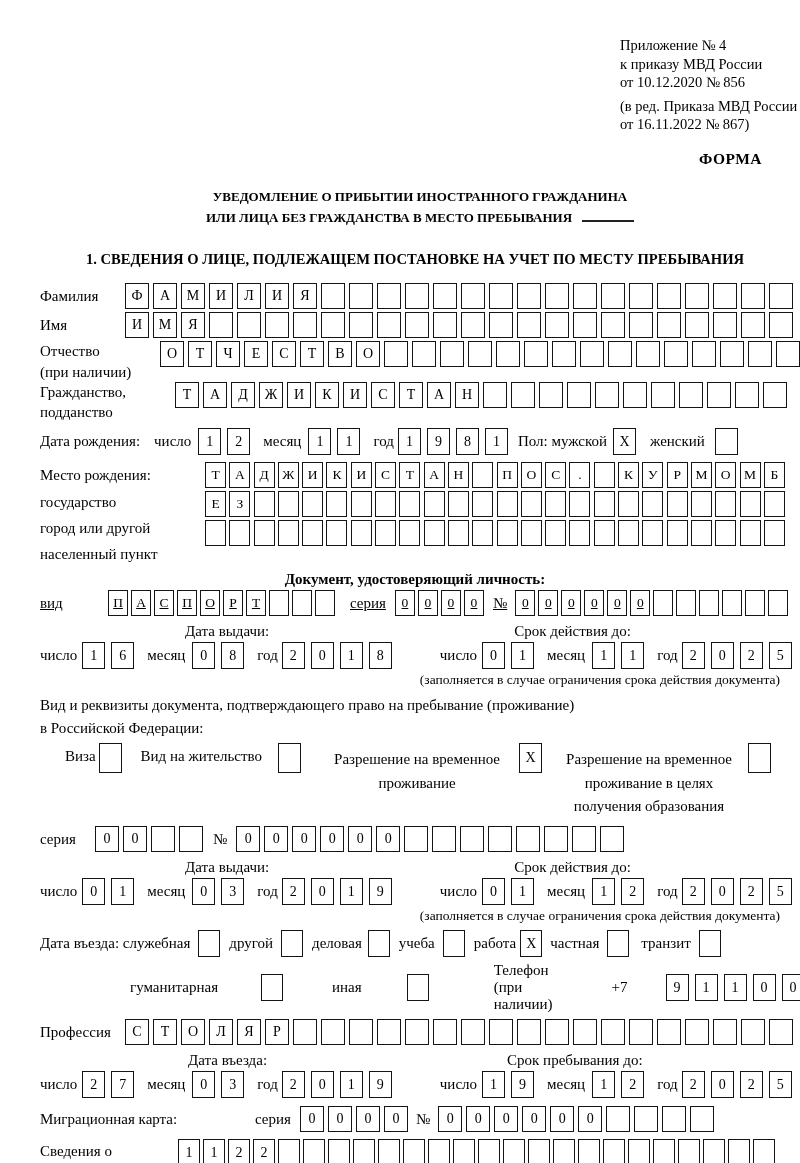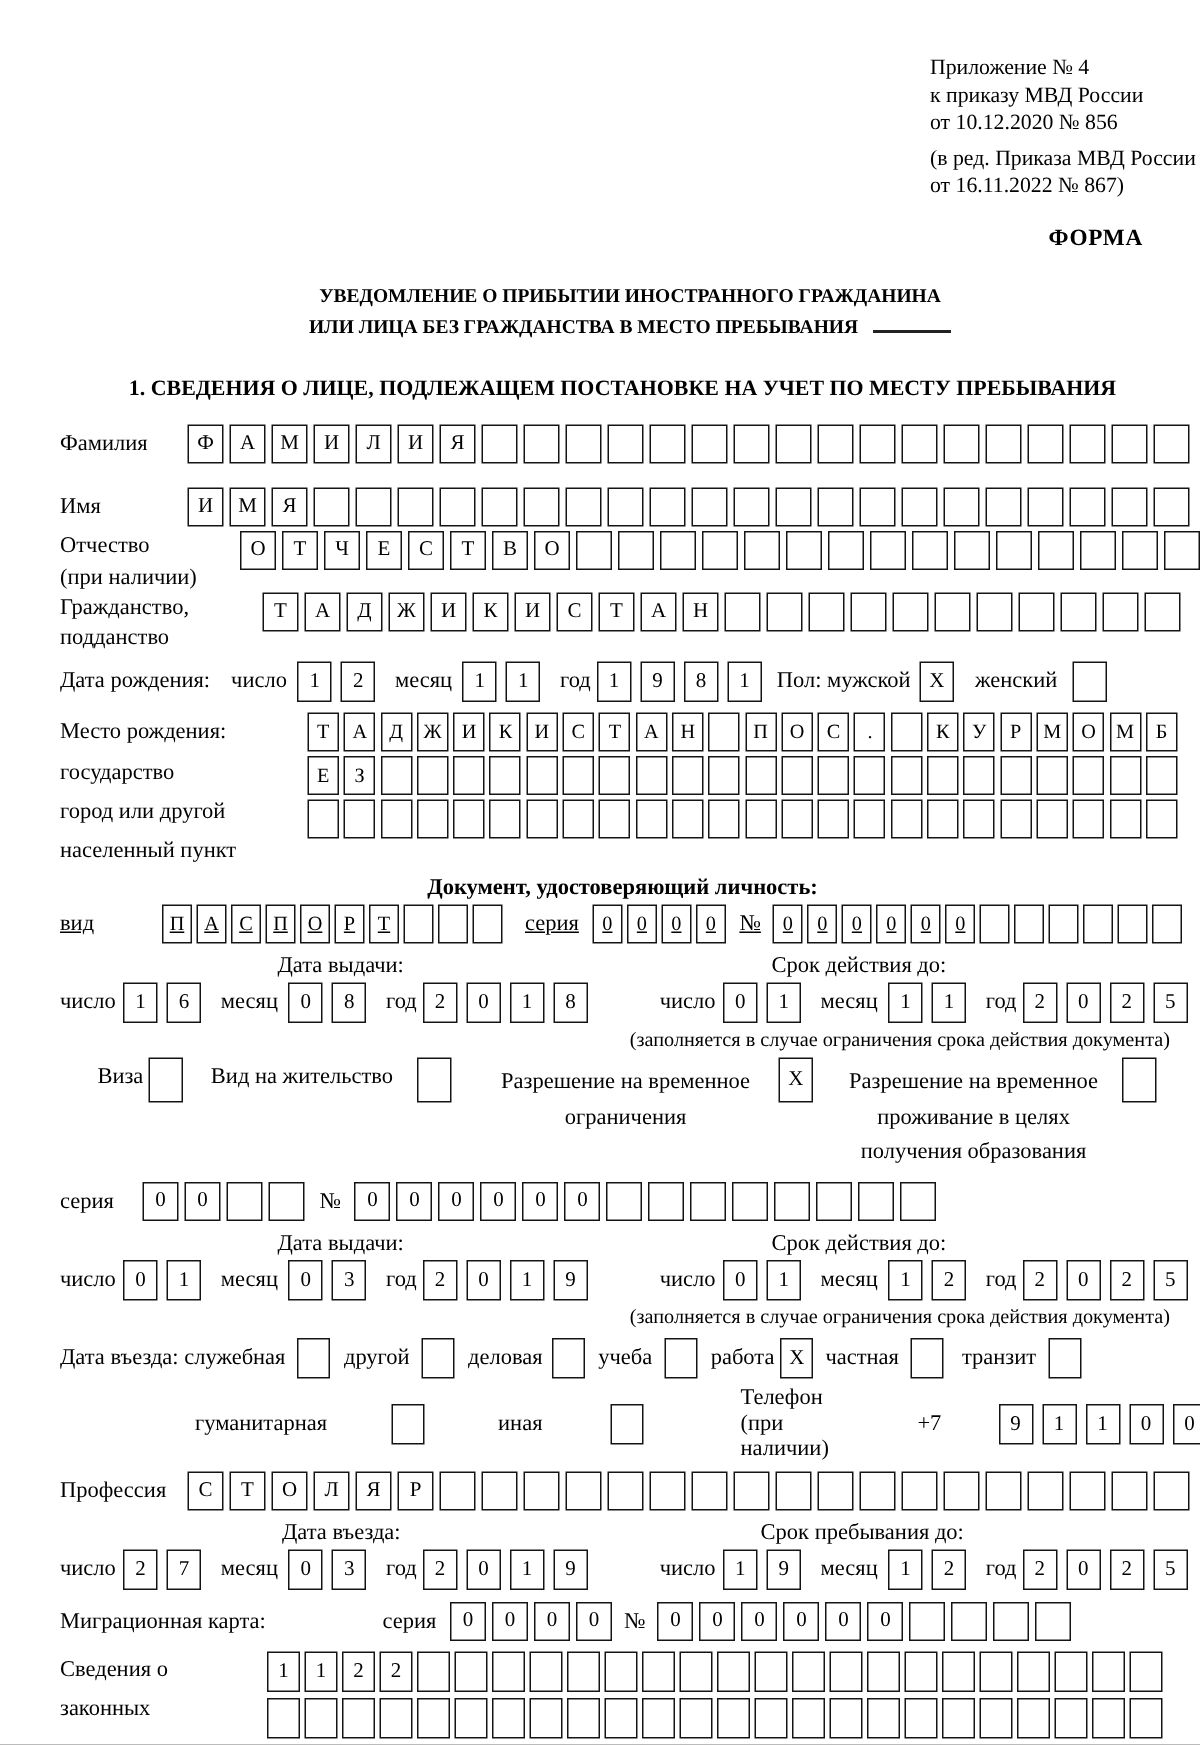--- a/index.html
+++ b/index.html
@@ -10,21 +10,21 @@
   }
   .content{width:760px;}
   
   .appendix{margin-left:580px;line-height:1.28;font-size:14.5px;}
   .appendix .gap-top{margin-top:5px;}
   .form-word{text-align:right;padding-right:38px;font-weight:bold;font-size:15.5px;margin-top:16px;letter-spacing:.5px;}
   .title{margin-top:20px;text-align:center;font-weight:bold;font-size:13px;line-height:1.45;}
   .blank{display:inline-block;width:52px;border-bottom:2px solid #222;height:1em;margin-left:10px;vertical-align:baseline;}
   .sec-heading{margin-top:24px;font-weight:bold;font-size:14.6px;text-align:center;margin-left:-10px;}
   
-  .frow{display:flex;align-items:center;margin-top:16px;}
+  .frow{display:flex;align-items:center;margin-top:3px;}
   .frow-top{display:flex;align-items:flex-start;margin-top:3px;}
   .flabel{flex:none;line-height:1.35;}
   
   .cells{display:inline-flex;flex-wrap:nowrap;}
   .cell{display:inline-flex;align-items:center;justify-content:center;box-sizing:border-box;
         border:1.7px solid #141414;width:24px;height:26px;margin-right:4px;font-size:14px;flex:none;background:#fff;}
   .cells.pat .cell{width:24px;margin-right:4px;}
   .cells.sm .cell{width:21px;height:26px;margin-right:3.3px;font-size:13.5px;}
   .cells.xs .cell{width:20px;height:26px;margin-right:3px;font-size:13.5px;}
   .cells.rep .cell{width:22px;height:27px;margin-right:3px;}
@@ -378,33 +378,37 @@
     <span class="mlab" style="margin-right:4px;">год</span>
     <span class="cells dt">
           <span class="cell">2</span>
           <span class="cell">0</span>
           <span class="cell">2</span>
           <span class="cell">5</span>
         </span>
   </div>
   <div class="note">(заполняется в случае ограничения срока действия документа)</div>
 
+  <div class="para">
+    <div>Вид и реквизиты документа, подтверждающего право на пребывание (проживание)</div>
+    <div>в Российской Федерации:</div>
+  </div>
 
   <div class="frow-top" style="margin-top:4px;justify-content:center;">
     <span style="padding-top:5px;">Виза</span>
     <span class="cells cb" style="margin-left:3px;">
           <span class="cell"></span>
         </span>
     <span style="margin-left:15px;padding-top:5px;">Вид на жительство</span>
     <span class="cells cb" style="margin-left:16px;">
           <span class="cell"></span>
         </span>
     <span class="cbl" style="margin-left:22px;width:180px;padding-top:5px;">
       <span>Разрешение на временное</span><br>
-      <span>ограничения</span>
+      <span>проживание</span>
     </span>
     <span class="cells cb" style="margin-left:12px;">
           <span class="cell">X</span>
         </span>
     <span class="cbl" style="margin-left:14px;width:178px;padding-top:5px;">
       <span>Разрешение на временное</span><br>
       <span>проживание в целях</span><br>
       <span>получения образования</span>
     </span>
     <span class="cells cb" style="margin-left:10px;">

